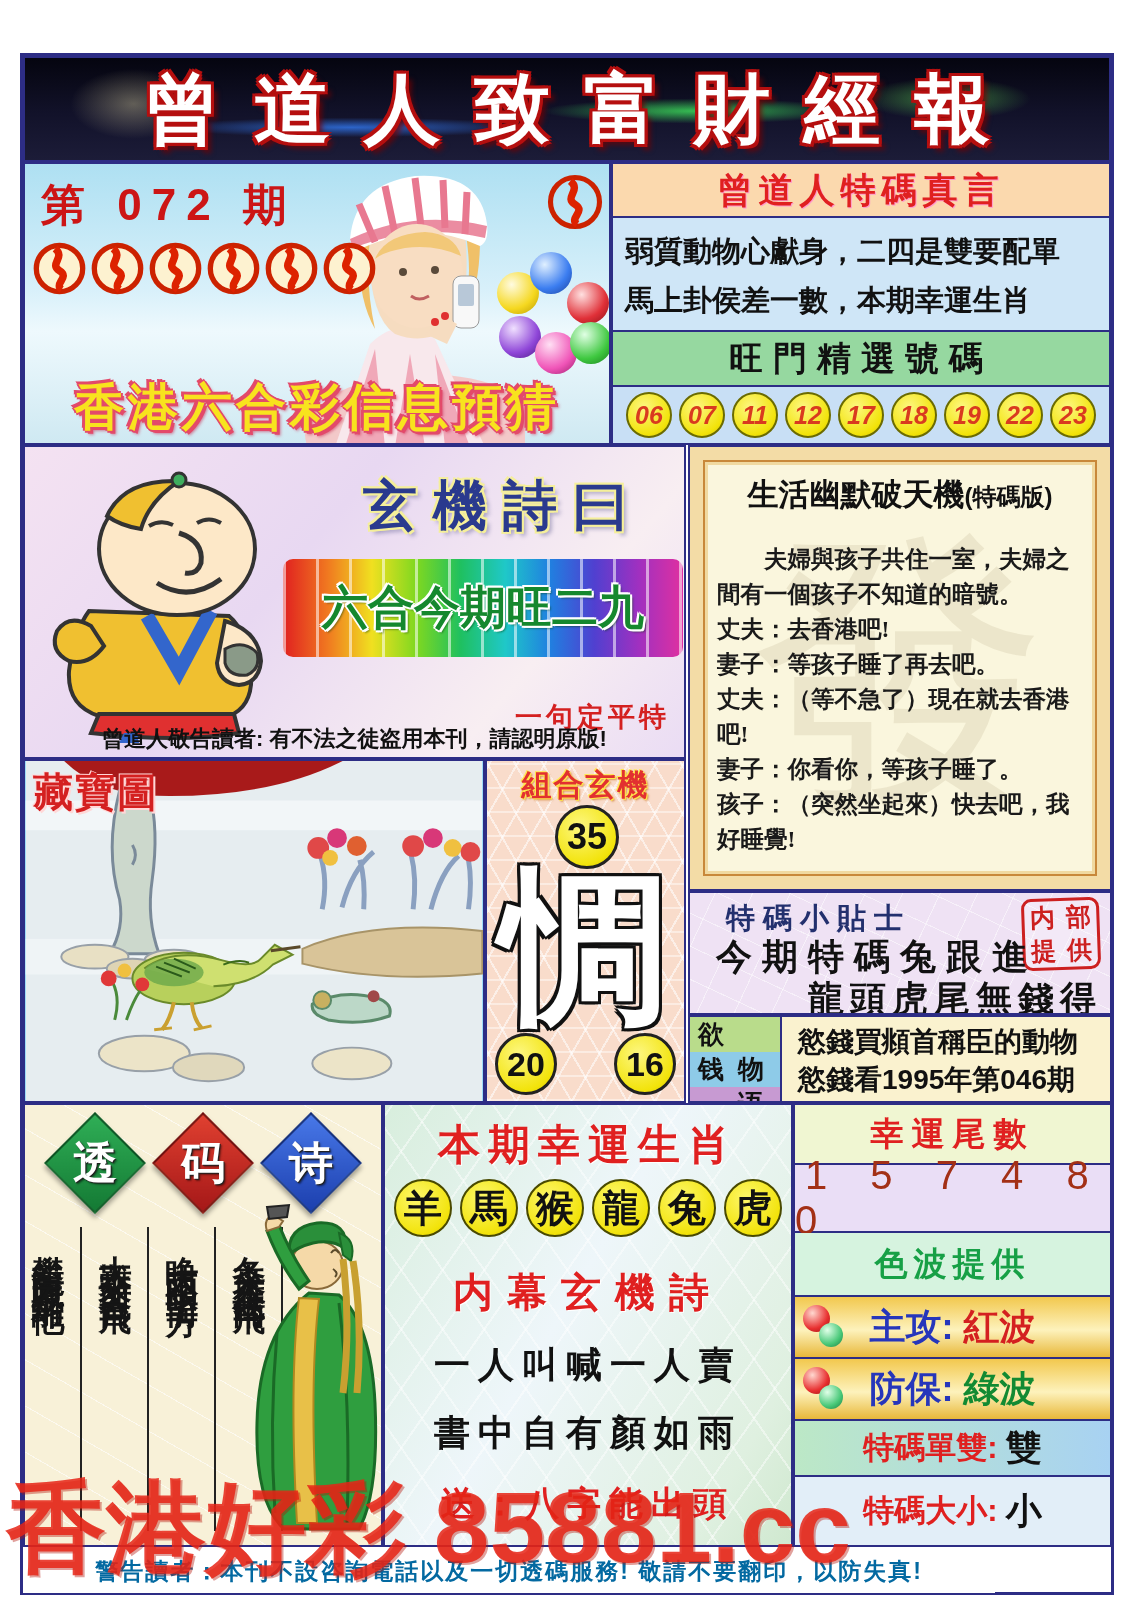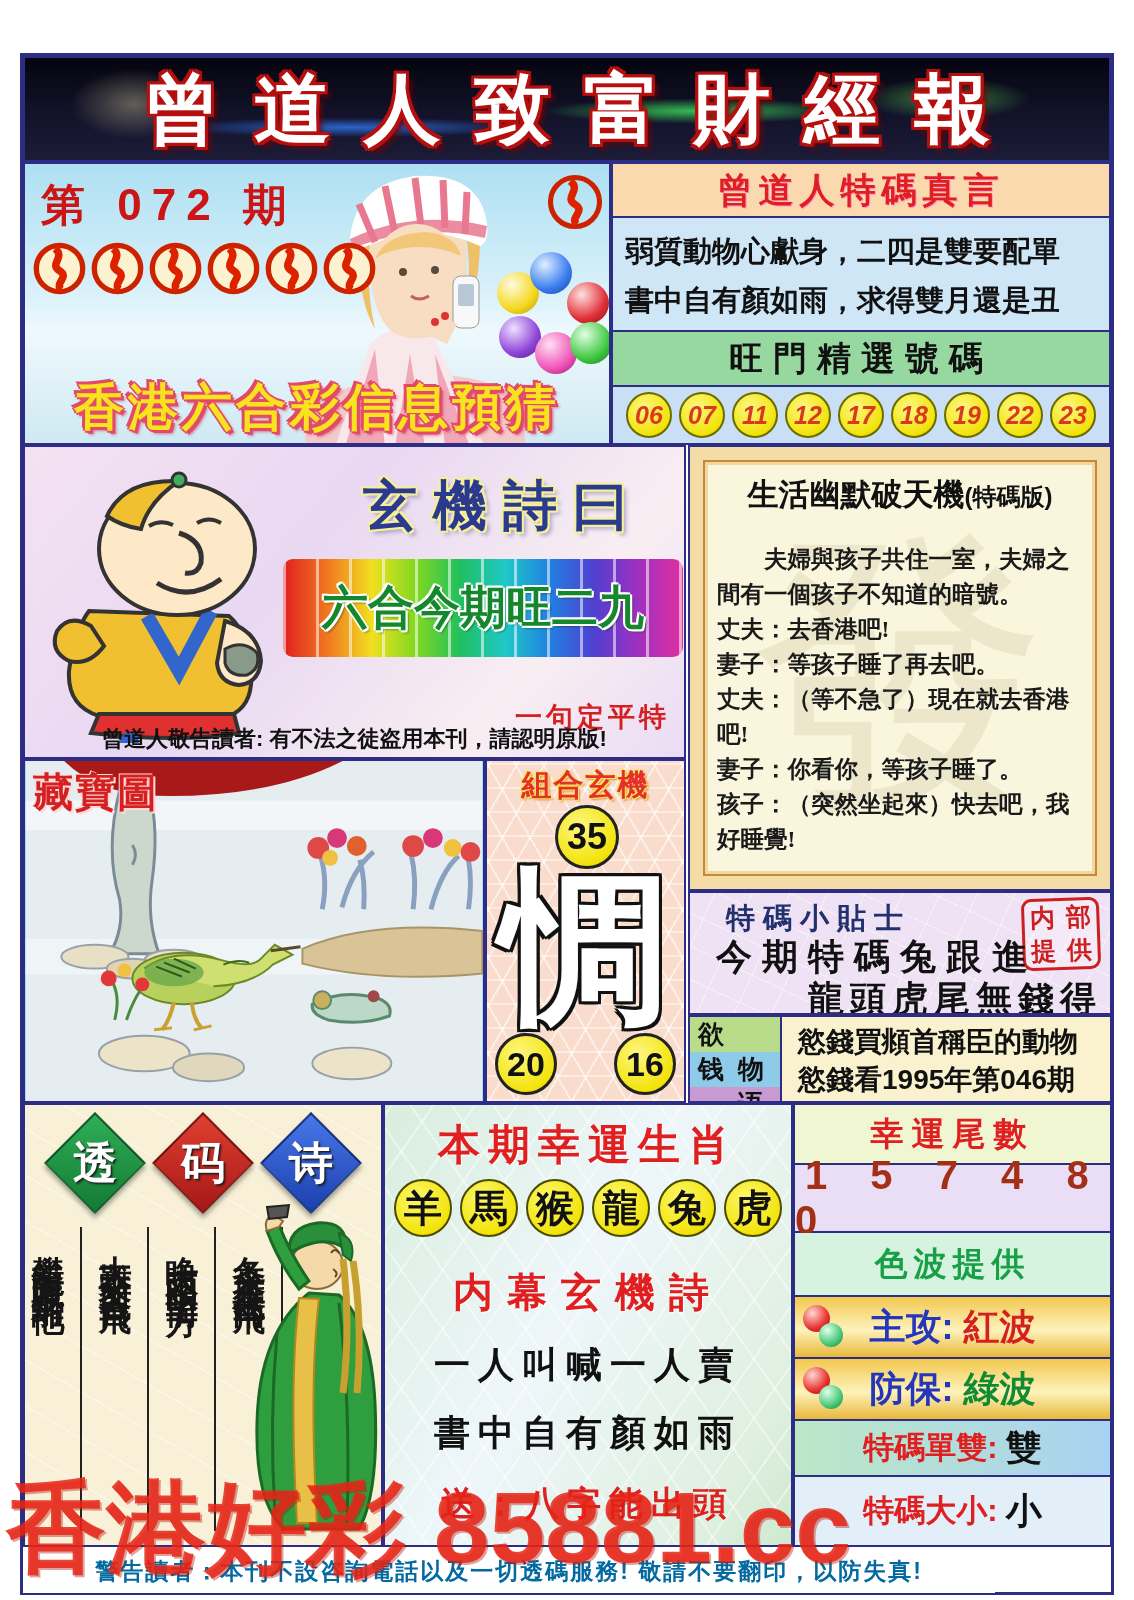--- a/index.html
+++ b/index.html
@@ -165,21 +165,21 @@
   .lucky-l2{position:absolute;top:304px;width:100%;text-align:center;font-size:36px;font-weight:900;color:#111;
     letter-spacing:8px;white-space:nowrap;font-family:"Liberation Serif","DejaVu Serif",serif;}
   .lucky-l3{position:absolute;top:376px;width:100%;text-align:center;font-size:34px;font-weight:900;color:#e02020;
     letter-spacing:8px;white-space:nowrap;}
 
   
   .rcol{left:793px;top:1103px;width:319px;height:444px;display:flex;flex-direction:column;background:#fff;}
   .rrow{border-bottom:2px solid #2d2d85;display:flex;align-items:center;justify-content:center;position:relative;}
   .rrow:last-child{border-bottom:none;flex:1;}
   .r-tail{height:60px;background:#f0f6d2;font-size:33px;font-weight:900;color:#e02020;letter-spacing:8px;}
-  .r-digits{height:68px;background:#eadef6;font-size:40px;font-weight:700;color:#a33016;letter-spacing:16px;text-indent:10px;}
+  .r-digits{height:68px;background:#eadef6;font-size:40px;font-weight:400;color:#a33016;letter-spacing:16px;text-indent:10px;}
   .r-wave{height:64px;background:#d6f3df;font-size:33px;font-weight:900;color:#17a046;letter-spacing:6px;}
   .r-gold{height:62px;background:linear-gradient(180deg,#f2c84e,#fdf2bc 55%,#e8b83a);font-size:36px;font-weight:900;}
   .r-gold .lbl{color:#2636bb;}
   .r-oddeven{height:56px;background:linear-gradient(90deg,#bce8c6,#a8d2f2);font-size:31px;font-weight:900;}
   .r-size{background:#e2eef8;font-size:31px;font-weight:900;}
   .lbl-red{color:#e02020;}
   .val-black{color:#111;font-size:36px;margin-left:8px;}
   .val-red{color:#d42020;margin-left:10px;}
   .val-green{color:#128a32;margin-left:10px;}
   .ballpair{position:absolute;left:8px;top:50%;transform:translateY(-50%);width:44px;height:44px;}
@@ -265,21 +265,21 @@
     <div class="ball" style="left:474px;top:152px;background:radial-gradient(circle at 35% 30%,#f0e0ff,#8f46d8 60%,#4a1a80);"></div>
     <div class="ball" style="left:510px;top:168px;background:radial-gradient(circle at 35% 30%,#ffe0f4,#f055b8 60%,#981a68);"></div>
     <div class="ball" style="left:545px;top:158px;background:radial-gradient(circle at 35% 30%,#e0ffe4,#3fc840 60%,#167a18);"></div>
     <div class="slogan">香港六合彩信息預猜</div>
   </div>
 
   <div class="panel truth">
     <div class="truth-title">曾道人特碼真言</div>
     <div class="truth-body">
       <div>弱質動物心獻身，二四是雙要配單</div>
-      <div>書中自有顏如雨，求得雙月還是丑</div>
+      <div>馬上卦侯差一數，本期幸運生肖</div>
     </div>
     <div class="truth-picks">旺門精選號碼</div>
     <div class="truth-nums">
       <span class="numball">06</span>
       <span class="numball">07</span>
       <span class="numball">11</span>
       <span class="numball">12</span>
       <span class="numball">17</span>
       <span class="numball">18</span>
       <span class="numball">19</span>

